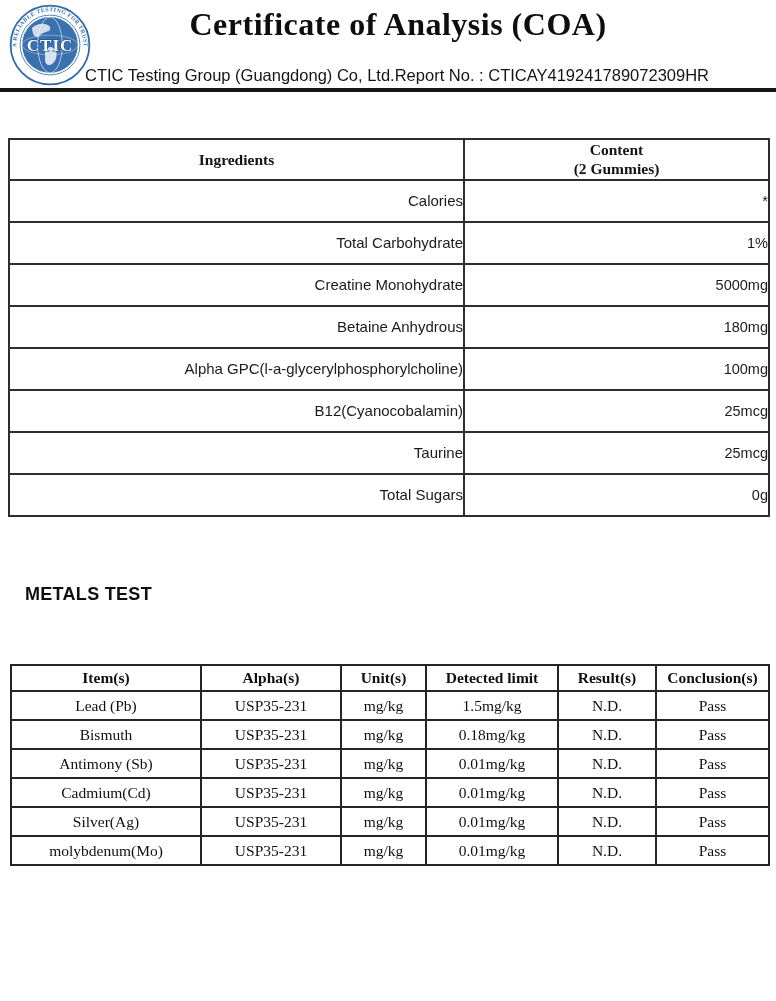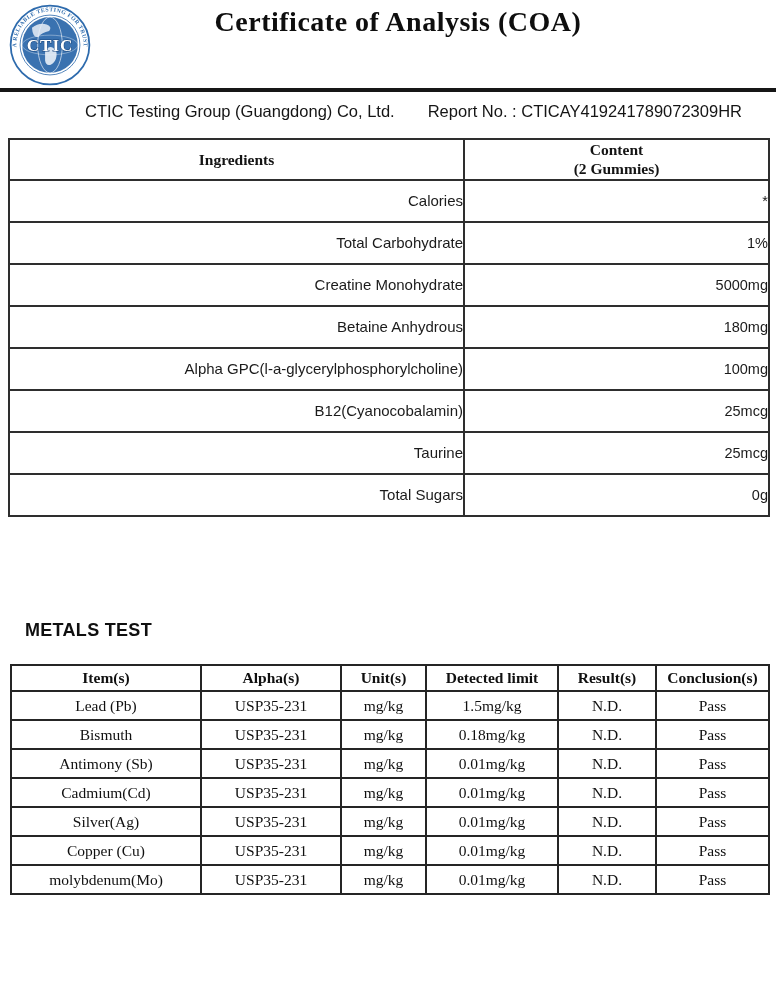--- a/index.html
+++ b/index.html
@@ -16,29 +16,29 @@
   
   .logo {
     position: absolute; left: 9px; top: 3px;
     width: 82px; height: 84px;
   }
   .doc-title {
     position: absolute; left: 100px; right: 80px; top: 6px;
     text-align: center;
     font-family: "Liberation Serif", serif;
     font-weight: bold;
-    font-size: 28px;
+    font-size: 32px;
     letter-spacing: 0.5px;
     color: #0e0e0e;
     white-space: nowrap;
   }
   .subline {
     position: absolute; top: 66px; left: 85px; right: 34px;
-    display: flex; justify-content: space-between; align-items: baseline;
-    font-size: 16.5px; color: #151515; margin-top: 36px;
+    display: flex; justify-content: flex-start; align-items: baseline;
+    font-size: 16.5px; color: #151515;
   }
   .thick-rule {
     position: absolute; top: 88px; left: 0; width: 776px; height: 4px;
     background: #161616;
   }
 
   
   table { border-collapse: collapse; table-layout: fixed; }
   .ing-table {
     position: absolute; left: 8px; top: 138px; width: 760px;
@@ -52,21 +52,21 @@
     height: 37px;
     font-family: "Liberation Serif", serif;
     font-weight: bold; font-size: 15.5px;
     line-height: 1.25;
   }
   .ing-table td.cell { height: 40px; font-size: 15px; color: #1b1b1b; text-align: right; }
   .ing-table td.val  { font-size: 14.5px; }
 
   
   .metals-heading {
-    position: absolute; left: 25px; top: 620px;
+    position: absolute; left: 25px; top: 584px;
     font-weight: bold; font-size: 18px; letter-spacing: 0.3px;
     color: #0f0f0f;
   }
   .metals-table {
     position: absolute; left: 10px; top: 664px; width: 758px;
     font-family: "Liberation Serif", serif;
   }
   .metals-table td {
     border: 2px solid #252525;
     text-align: center; vertical-align: middle;
@@ -206,28 +206,20 @@
     </tr>
     <tr>
       <td class="cell">Silver(Ag)</td>
       <td class="cell">USP35-231</td>
       <td class="cell">mg/kg</td>
       <td class="cell">0.01mg/kg</td>
       <td class="cell">N.D.</td>
       <td class="cell">Pass</td>
     </tr>
     <tr>
-      <td class="cell">Copper (Cu)</td>
-      <td class="cell">USP35-231</td>
-      <td class="cell">mg/kg</td>
-      <td class="cell">0.01mg/kg</td>
-      <td class="cell">N.D.</td>
-      <td class="cell">Pass</td>
-    </tr>
-    <tr>
       <td class="cell">molybdenum(Mo)</td>
       <td class="cell">USP35-231</td>
       <td class="cell">mg/kg</td>
       <td class="cell">0.01mg/kg</td>
       <td class="cell">N.D.</td>
       <td class="cell">Pass</td>
     </tr>
   </tbody>
     </table>
 

